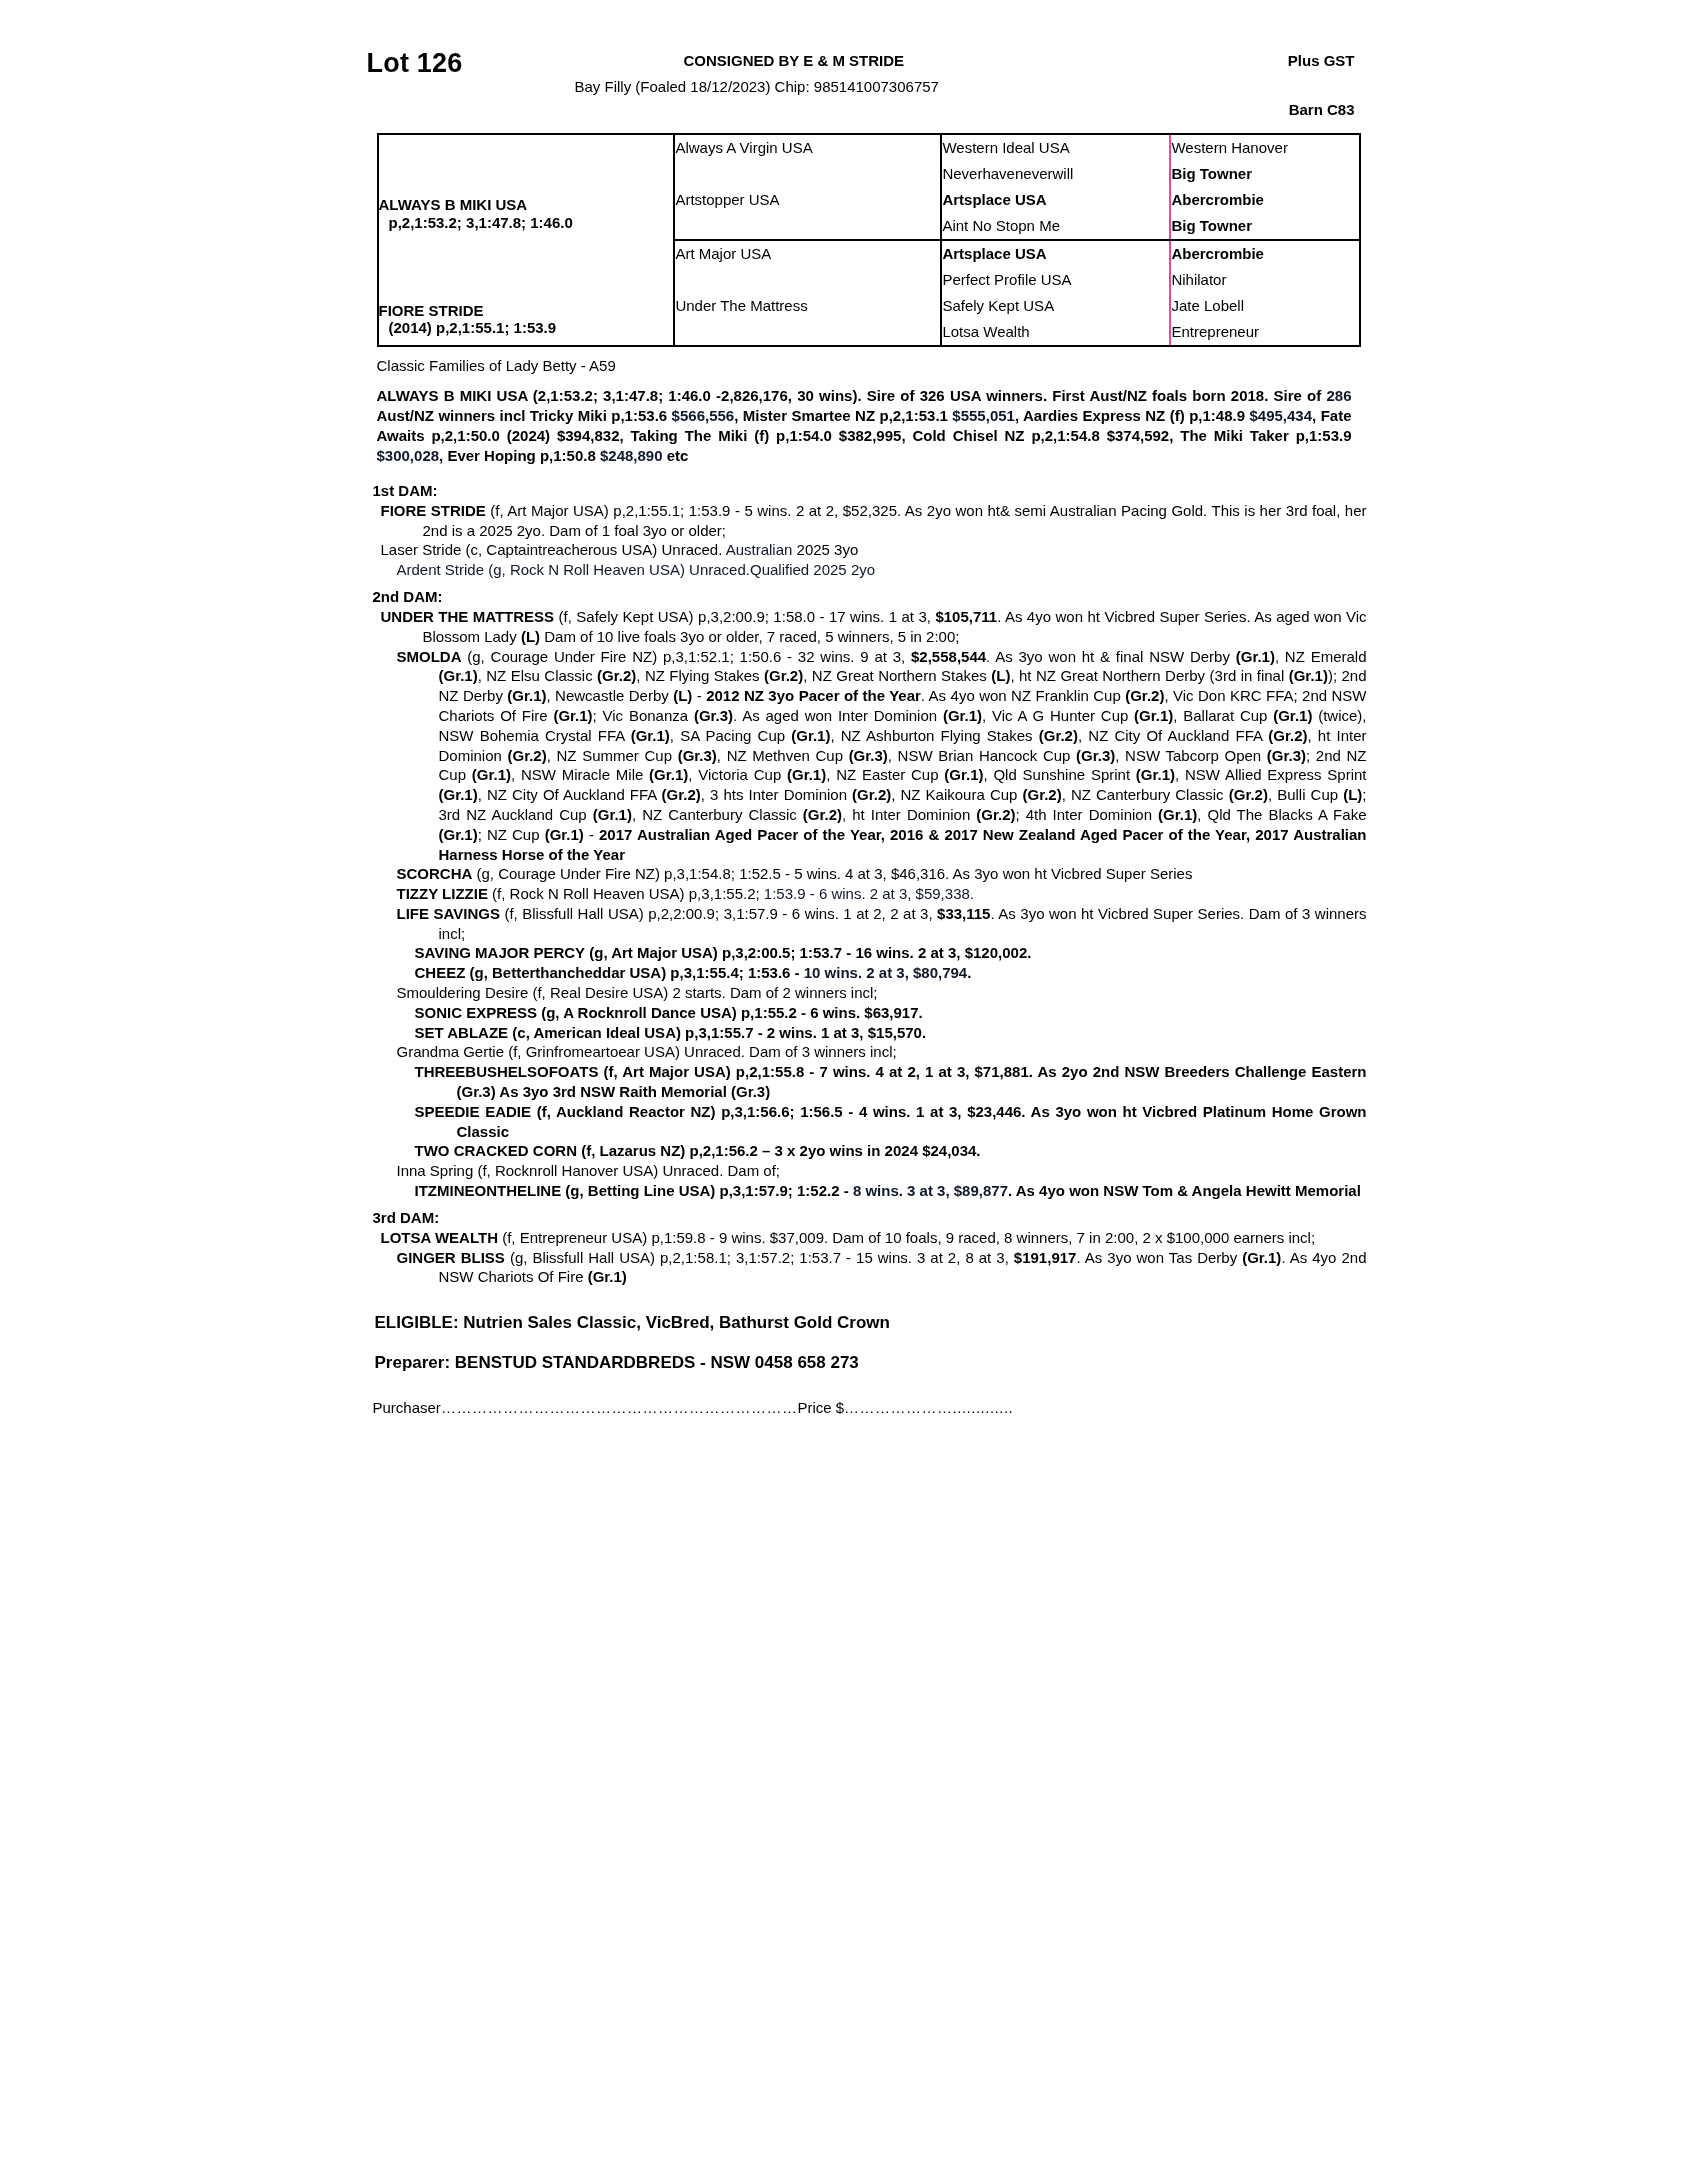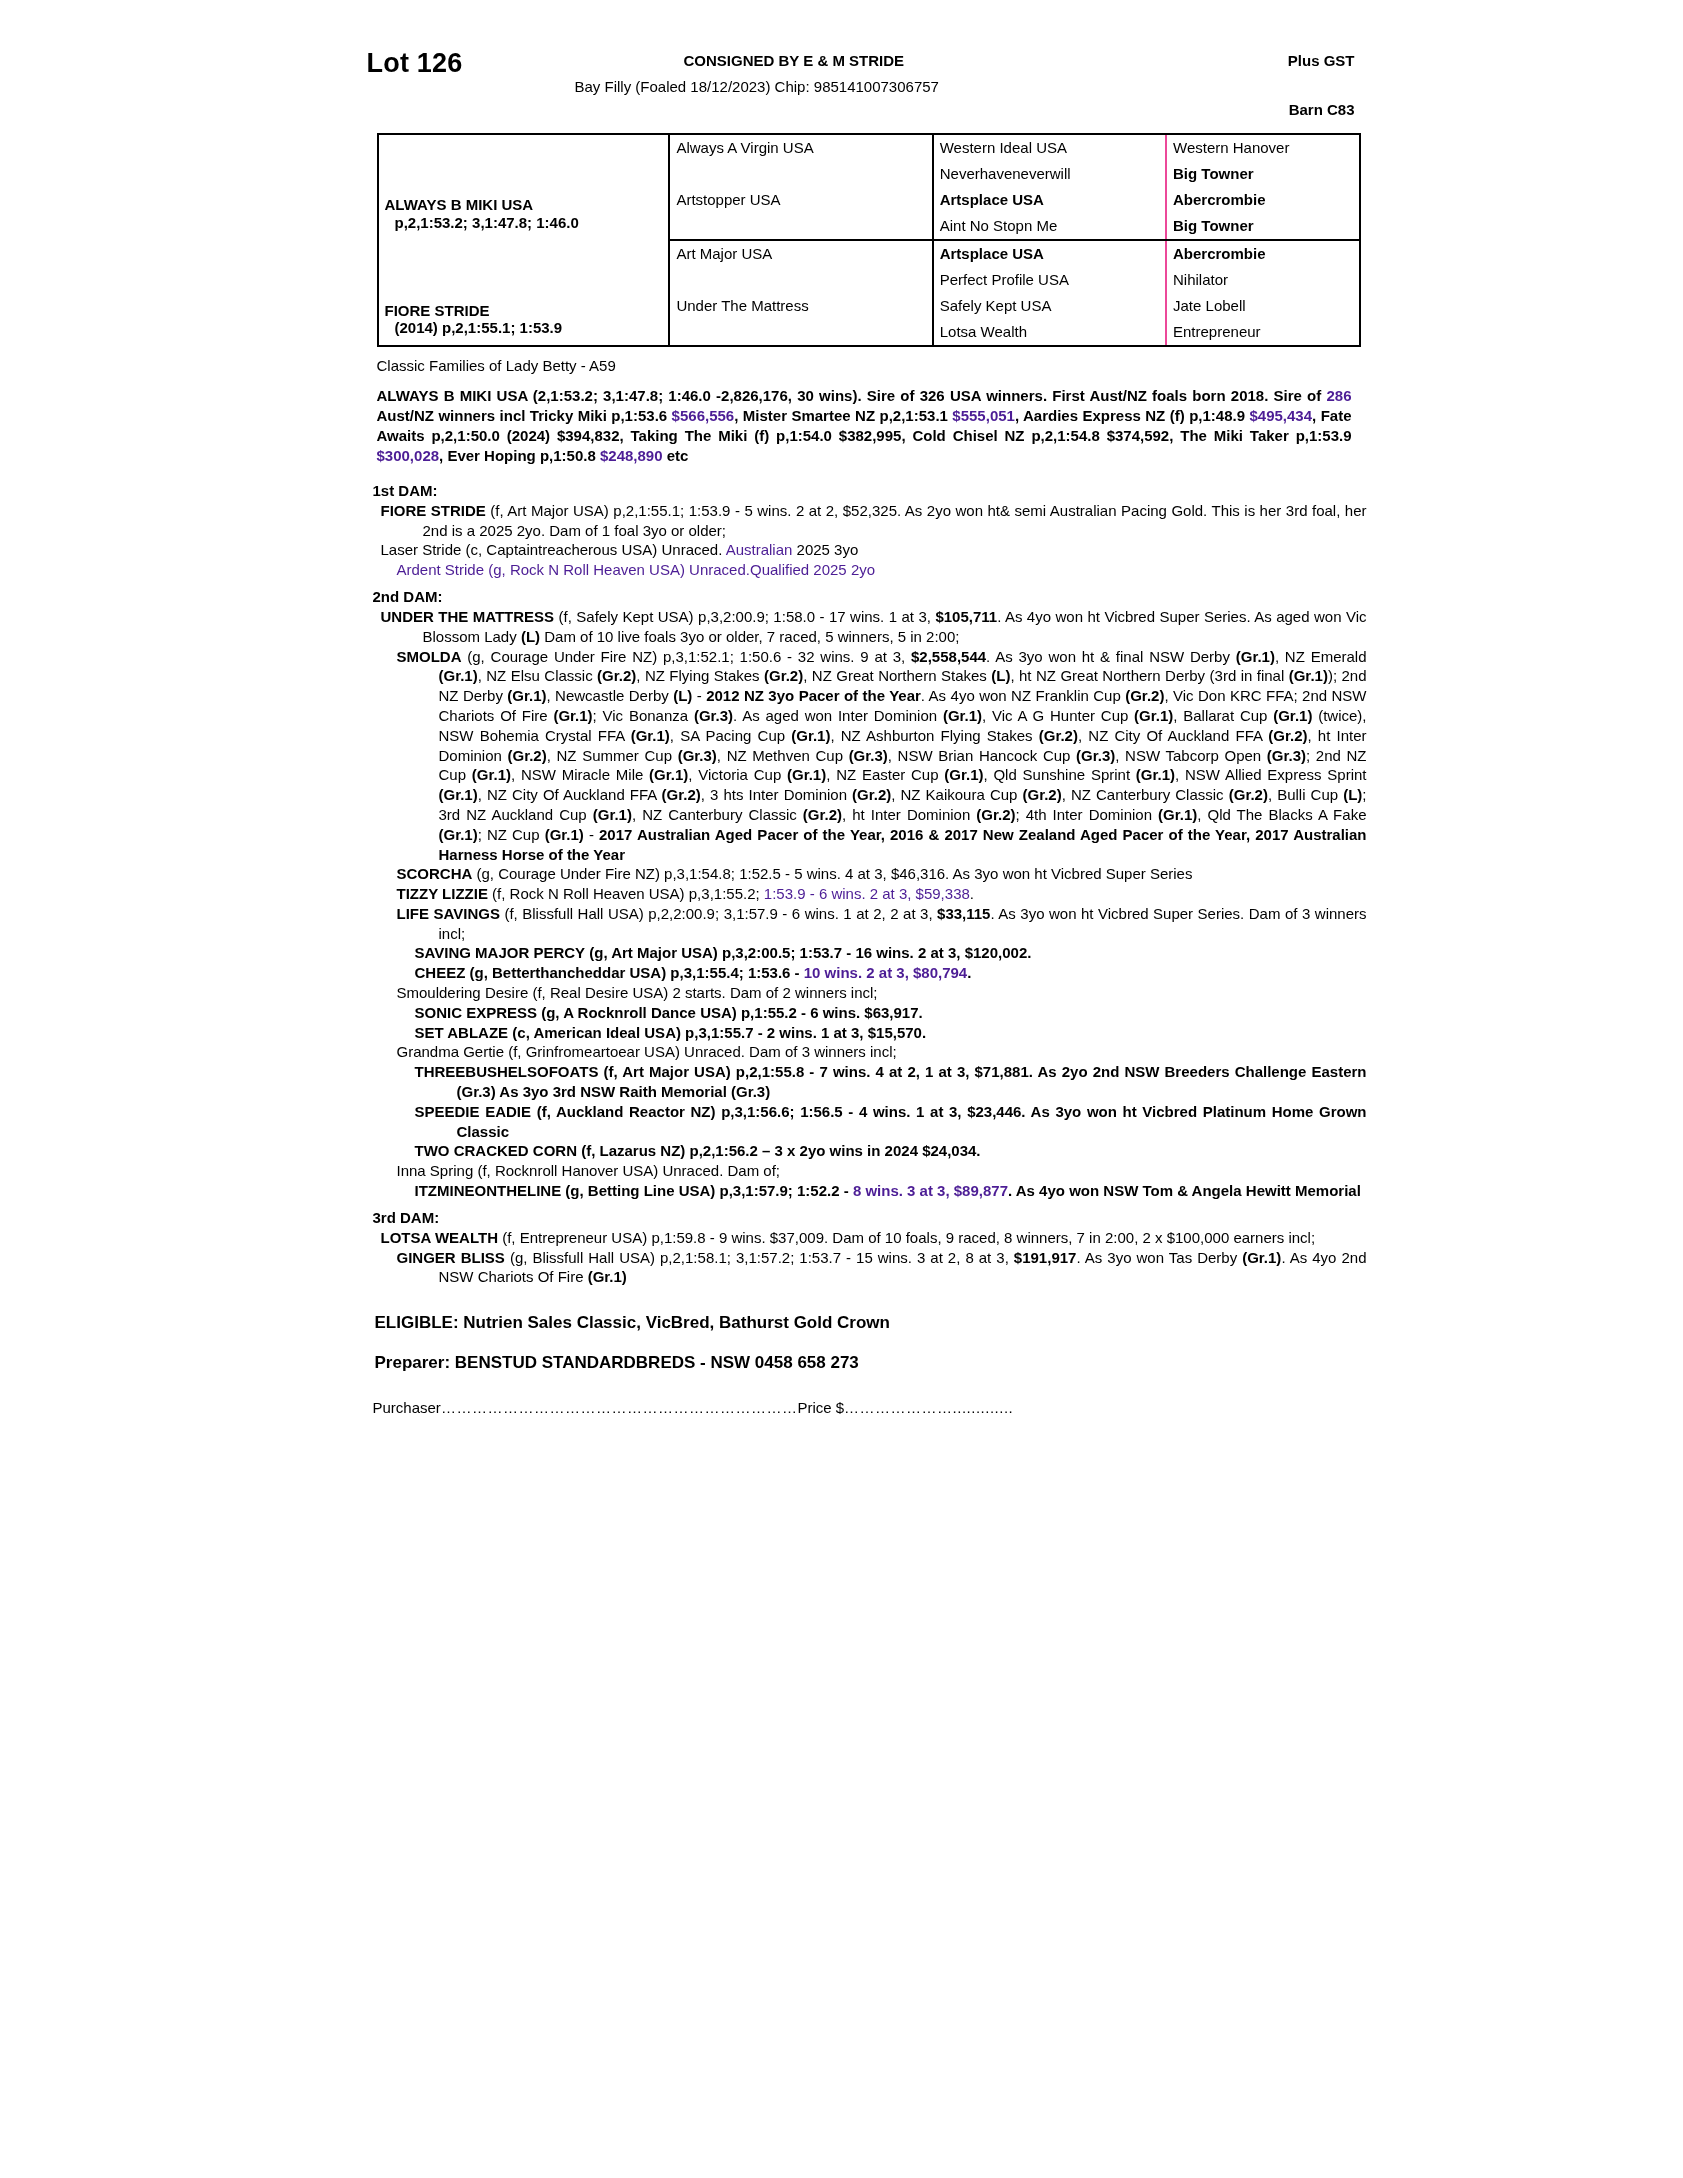--- a/index.html
+++ b/index.html
@@ -72,21 +72,21 @@
     margin-left: 10px;
     width: 980px;
     border: 2px solid #000;
   }
   table.ped {
     border-collapse: collapse;
     width: 100%;
     font-size: 15px;
   }
   table.ped td {
-    padding: 1px 6px;
+    padding: 1px 0;
     vertical-align: middle;
     height: 24px;
     line-height: 1.15;
   }
   td.c1 { width: 297px; border-right: 2px solid #000; }
   td.c2 { width: 267px; border-right: 2px solid #000; }
   td.c3 { width: 228px; border-right: 2px solid #ec4899; }
   td.c4 { width: 188px; }
   .b { font-weight: bold; }
   .rowline td { border-bottom: 2px solid #000; }
@@ -97,21 +97,21 @@
     margin: 10px 0 12px 10px;
   }
   .sire-block {
     font-size: 15px;
     font-weight: bold;
     line-height: 1.33;
     margin: 0 0 16px 10px;
     text-align: justify;
     width: 975px;
   }
-  .red { color: #4c1d95; }
+  .red { color: #0f172a; }
 
   .dam-head {
     font-size: 15px;
     font-weight: bold;
     margin: 8px 0 2px 6px;
   }
   .para {
     font-size: 15px;
     line-height: 1.32;
     text-align: justify;

